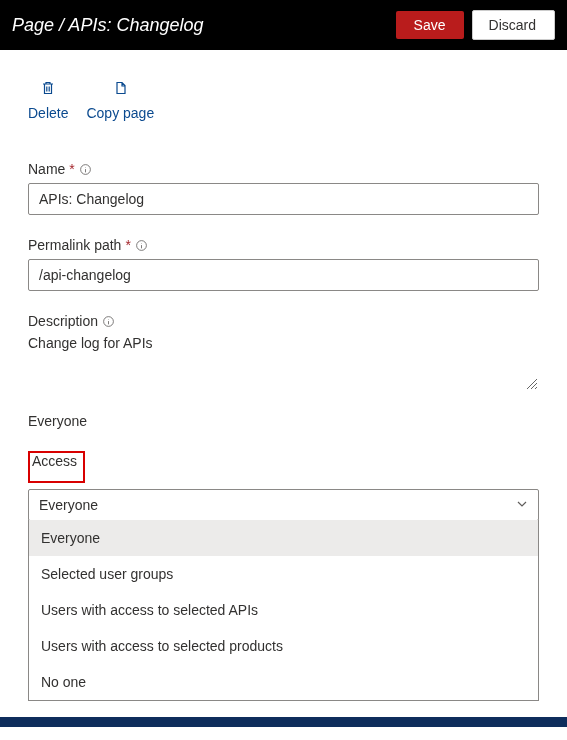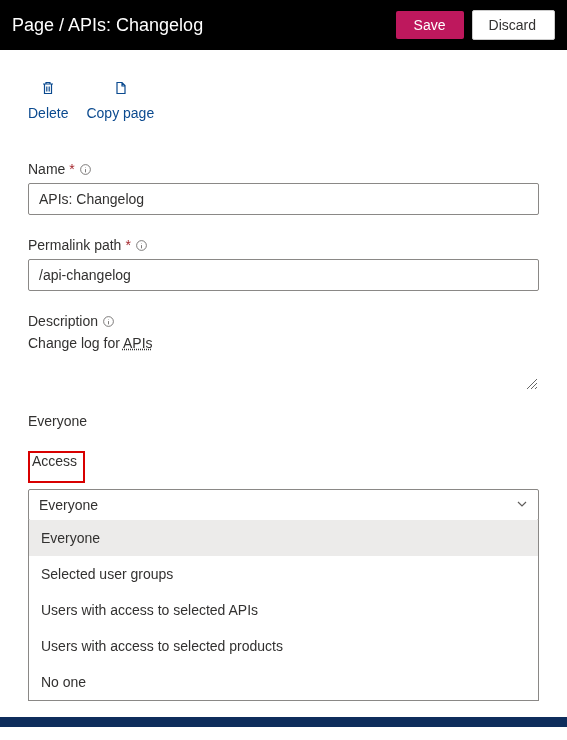--- a/index.html
+++ b/index.html
@@ -15,30 +15,31 @@
       color: #fff;
       display: flex;
       align-items: center;
       padding: 10px 12px;
       gap: 8px;
     }
     .header-title {
       flex: 1;
       font-size: 18px;
       font-weight: 400;
+      font-style: italic;
     }
     .btn {
       padding: 6px 18px;
       font-size: 14px;
       border-radius: 2px;
       cursor: pointer;
       border: none;
     }
     .btn-primary {
-      background: #be185d;
+      background: #b91c1c;
       color: #fff;
     }
     .btn-secondary {
       background: #fff;
       color: #323130;
       border: 1px solid #ccc;
       padding-left: 16px;
     }
     .content {
       padding: 30px 28px 10px 28px;
@@ -83,21 +84,21 @@
       border: 1px solid #8a8886;
       border-radius: 2px;
       padding: 7px 10px;
       font-size: 14px;
       font-family: inherit;
       color: #323130;
       background: #fff;
     }
     input.text-input::placeholder { color: #777; font-style: italic; }
     .desc-text { text-decoration: none; }
-    .desc-text .underlined { text-decoration: underline; text-decoration-style: dotted; }
+    .desc-text .underlined { text-decoration-style: dotted; }
     .access-label-wrap {
       display: inline-block;
       border: 2px solid #d80000;
       padding: 0 6px 12px 2px;
       margin-bottom: 6px;
     }
     .select-box {
       display: flex;
       align-items: center;
       justify-content: space-between;

